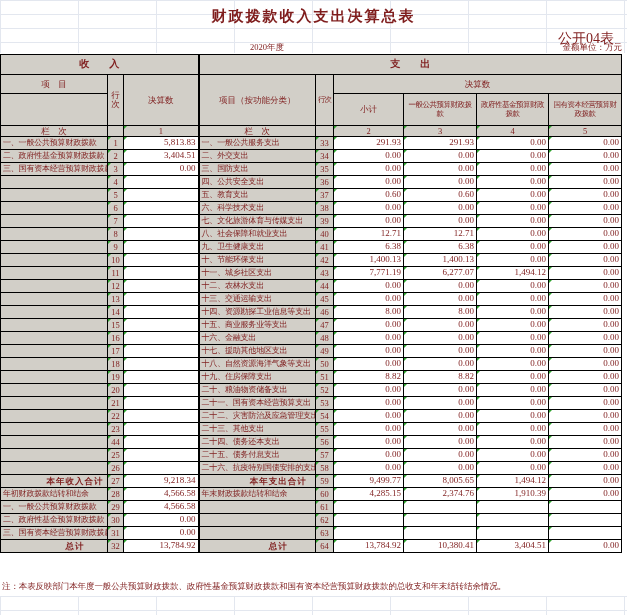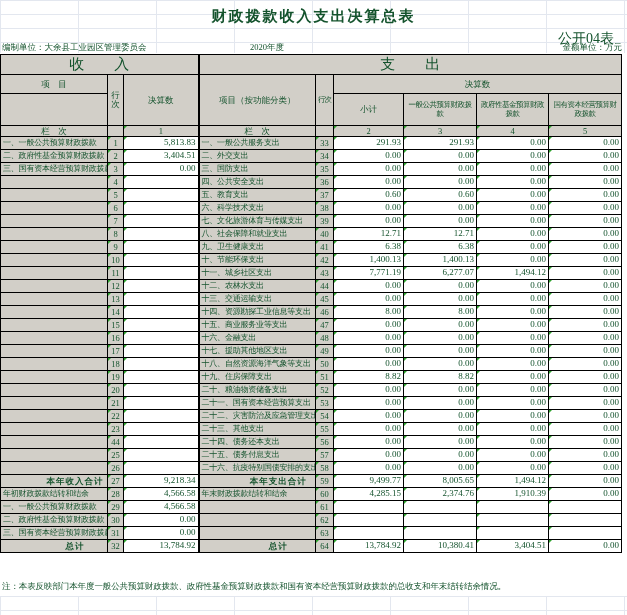--- a/index.html
+++ b/index.html
@@ -1,18 +1,18 @@
 <!DOCTYPE html>
 <html><head>
 <meta charset="utf-8">
 <style>
   html,body { margin:0; padding:0; background:#fff; }
   .page {
     position:relative; width:627px; height:615px; background:#ffffff;
-    font-family:"Liberation Serif", serif; color:#14532d; overflow:hidden;
+    font-family:"Liberation Serif", serif; color:#7f1d1d; overflow:hidden;
   }
   .grid-strip {
     position:absolute; left:0; width:627px; z-index:0;
     background-image:
       linear-gradient(to right, #e3e7ef 1px, transparent 1px),
       linear-gradient(to bottom, #e3e7ef 1px, transparent 1px);
     background-size:78px 14px;
   }
   .strip-top { top:0; height:53px; }
   .strip-bottom { top:596px; height:19px; }
@@ -33,21 +33,21 @@
     border-collapse:collapse; table-layout:fixed;
     border:1.5px solid #000; background:#fff;
   }
   td {
     border:1px solid #000; padding:0 2px; height:13px; line-height:1.05;
     overflow:hidden; white-space:nowrap; position:relative; box-sizing:border-box;
     font-size:8.5px;
   }
   .fill, .h, .lab, .line { background:#d2cfc8; }
   .h { text-align:center; }
-  .band td { height:20px; font-size:15px; text-align:center; background:#d2cfc8; }
+  .band td { height:20px; font-size:10px; text-align:center; background:#d2cfc8;font-weight:bold; }
   .hr1 td { height:19px; }
   .hr2 td { height:32px; }
   .lanci td { height:11px; text-align:center; background:#d2cfc8; }
   .h-vert { white-space:normal; word-break:break-all; padding:0 3px; }
   .h-line2 { font-size:7.5px; letter-spacing:-1px; padding:0; text-align:center; }
   .h-sub { font-size:7.5px; letter-spacing:-0.5px; white-space:normal; line-height:1.15; }
   .lab { font-size:8px; letter-spacing:-0.2px; text-align:left; }
   .line { text-align:center; font-size:8.5px; }
   .num { background:#fff; text-align:right; font-size:9px; }
   .sum { text-align:center; font-weight:bold; font-size:8.5px; letter-spacing:1px;padding-left:44px; }
@@ -61,21 +61,20 @@
 </style>
 </head>
 <body>
 
 <div class="page">
   <div class="grid-strip strip-top"></div>
   <div class="grid-strip strip-bottom"></div>
 
   <div class="title">财政拨款收入支出决算总表</div>
   <div class="tablecode">公开04表</div>
-  <div class="meta unit">编制单位：大余县工业园区管理委员会</div>
   <div class="meta year">2020年度</div>
   <div class="meta amount">金额单位：万元</div>
 
   <table class="main">
     <colgroup>
       <col style="width:107px">
         <col style="width:16px">
         <col style="width:75px">
       <col style="width:117px">
         <col style="width:18px">

